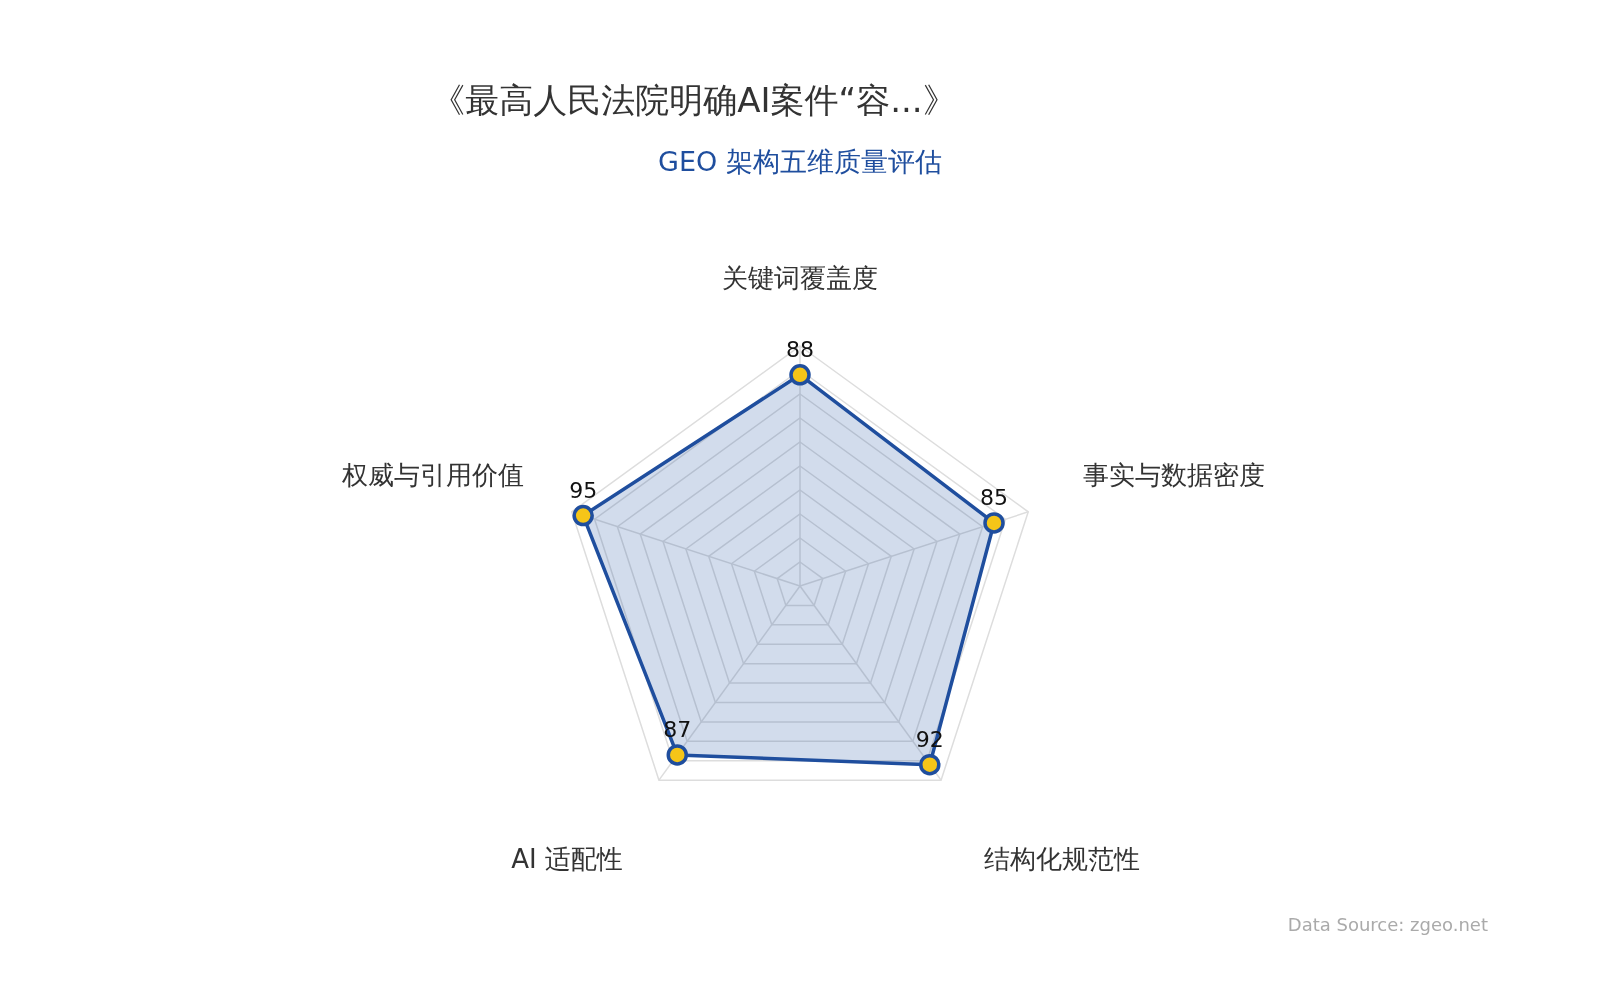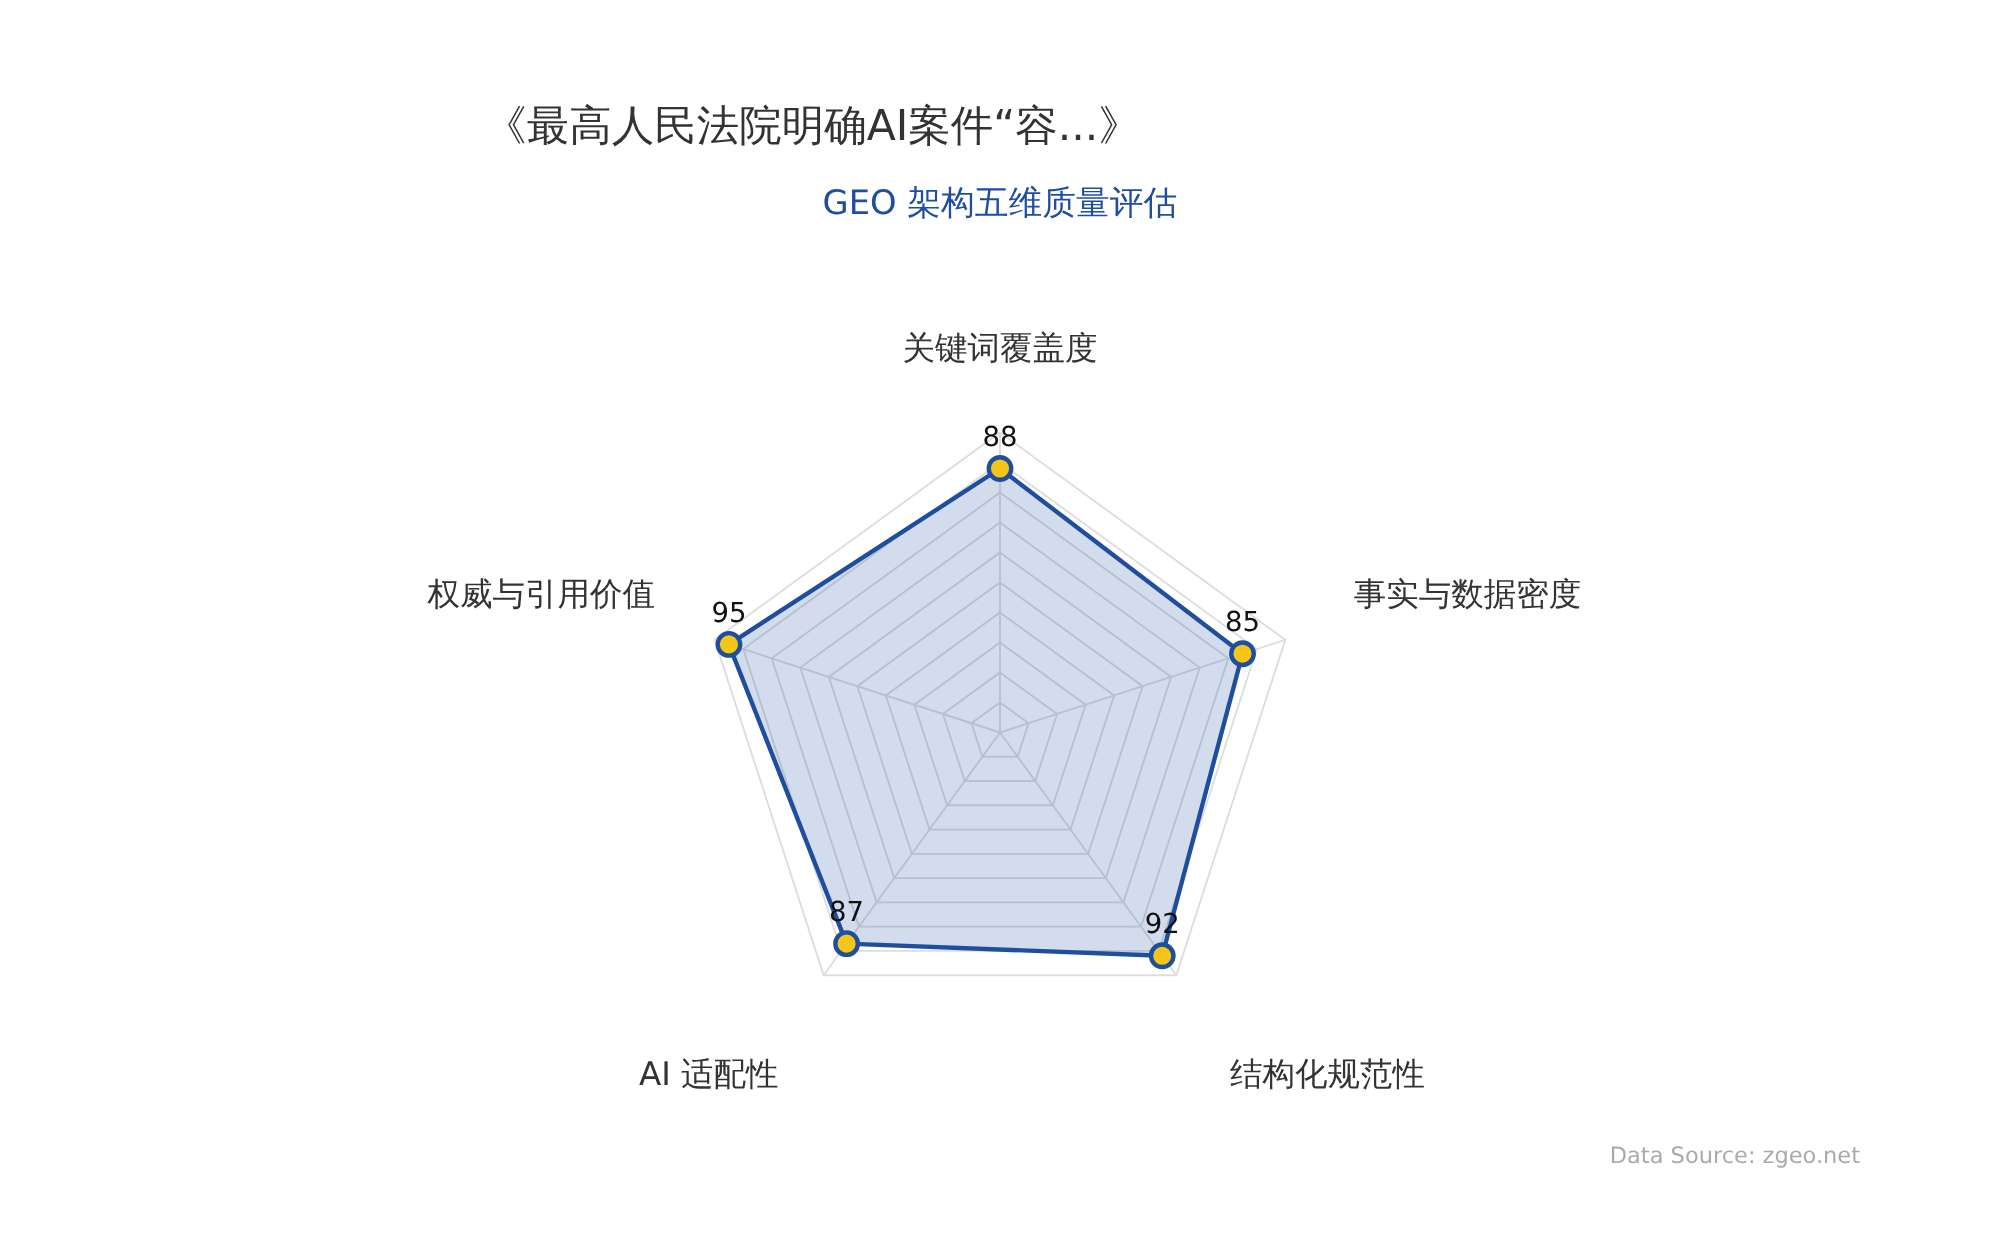--- a/index.html
+++ b/index.html
@@ -1,19 +1,19 @@
 <!DOCTYPE html>
 <html><head>
   <meta charset="utf-8">
   <style>
     html, body { margin: 0; padding: 0; background: #ffffff; }
     body { width: 1600px; height: 1000px; position: relative; overflow: hidden;
            font-family: "DejaVu Sans", "Liberation Sans", sans-serif; }
     .title { position: absolute; left: 0; width: 1300px; top: 78px; text-align: center;
-             font-size: 34px; color: #333333; }
+             font-size: 34px; color: #333333; padding-left: 44px; }
     .subtitle { position: absolute; left: 0; width: 1600px; top: 144px; text-align: center;
                 font-size: 27px; color: #1f4e9e; }
     svg#radar { position: absolute; left: 0; top: 0; }
     .axis-label { font-size: 26px; fill: #333333; font-family: "DejaVu Sans", "Liberation Sans", sans-serif; }
     .value-label { font-size: 22px; fill: #111111; font-family: "DejaVu Sans", "Liberation Sans", sans-serif; }
     .source { position: absolute; right: 112px; top: 914px; font-size: 18px; color: #aaaaaa; }
   </style>
 </head>
 <body>
 

